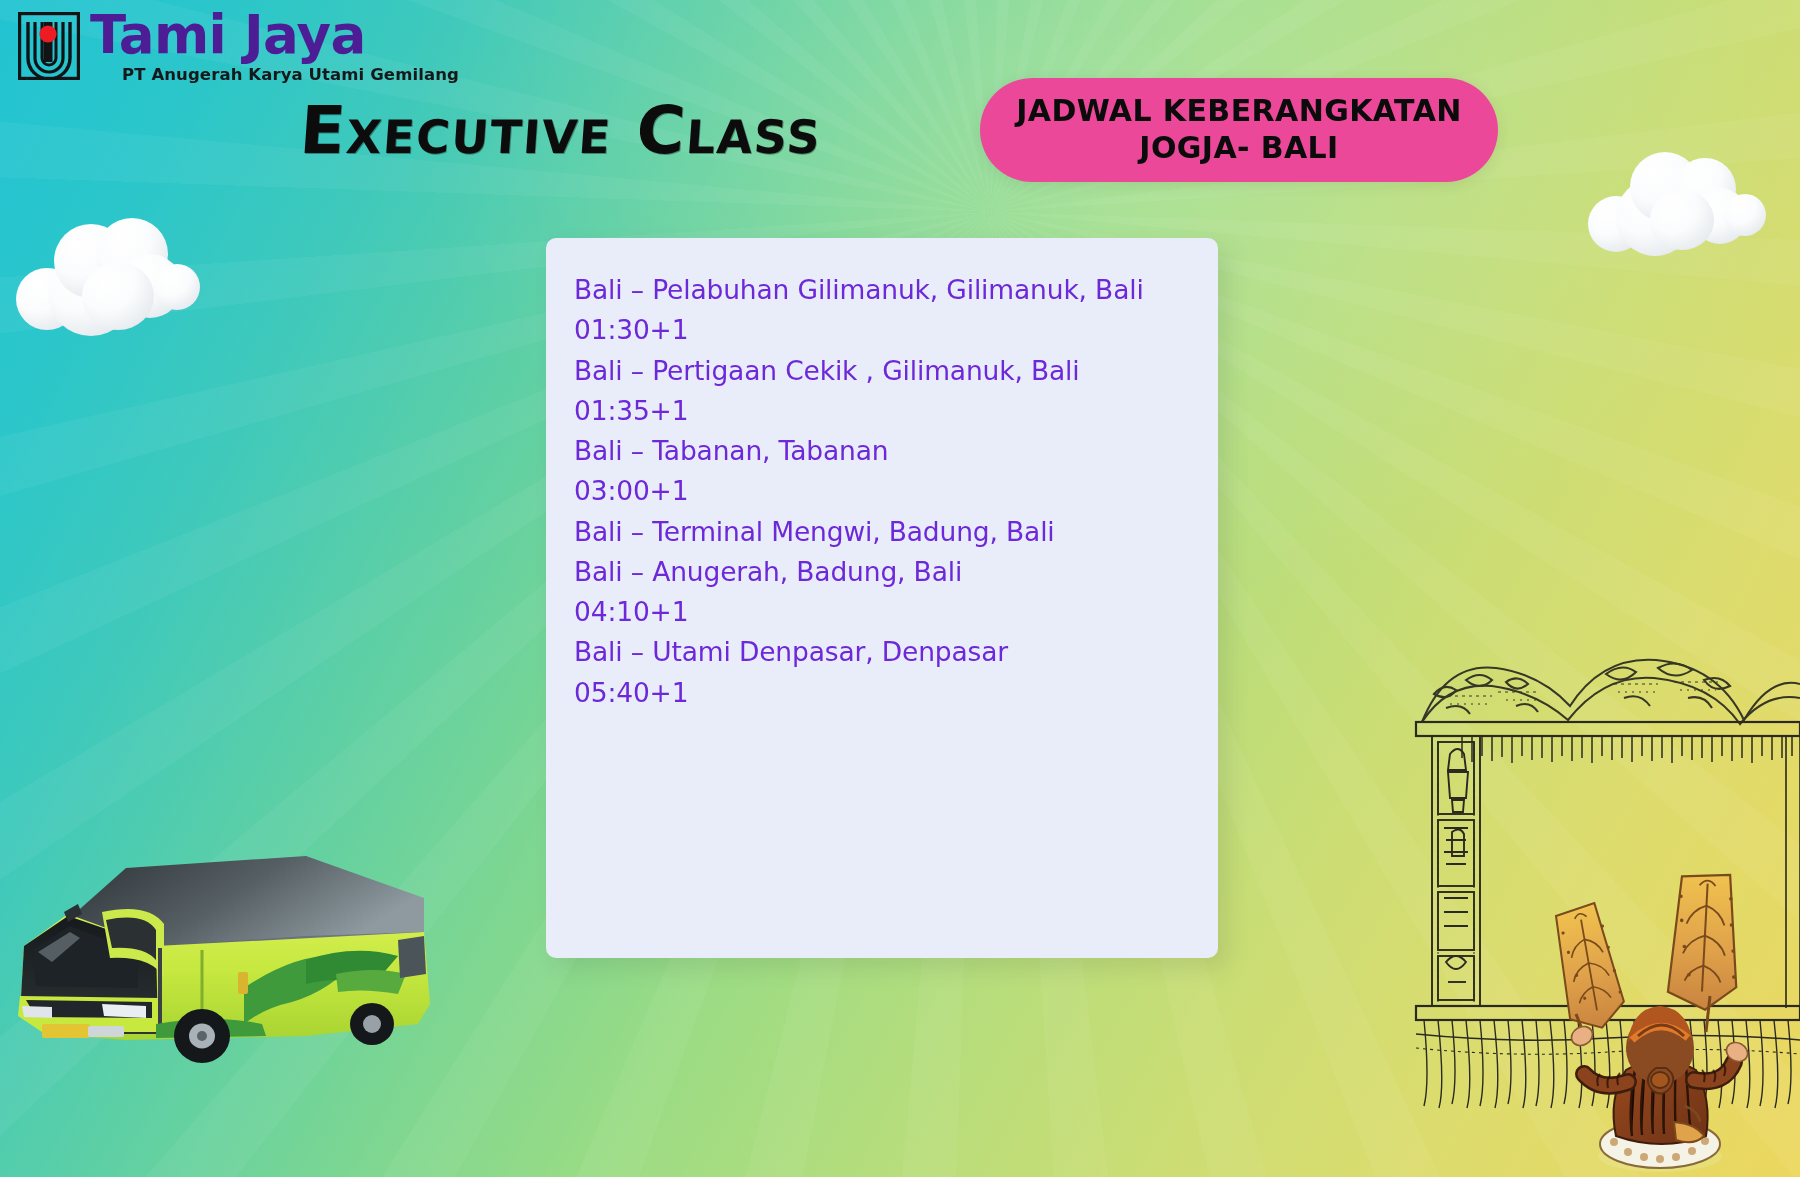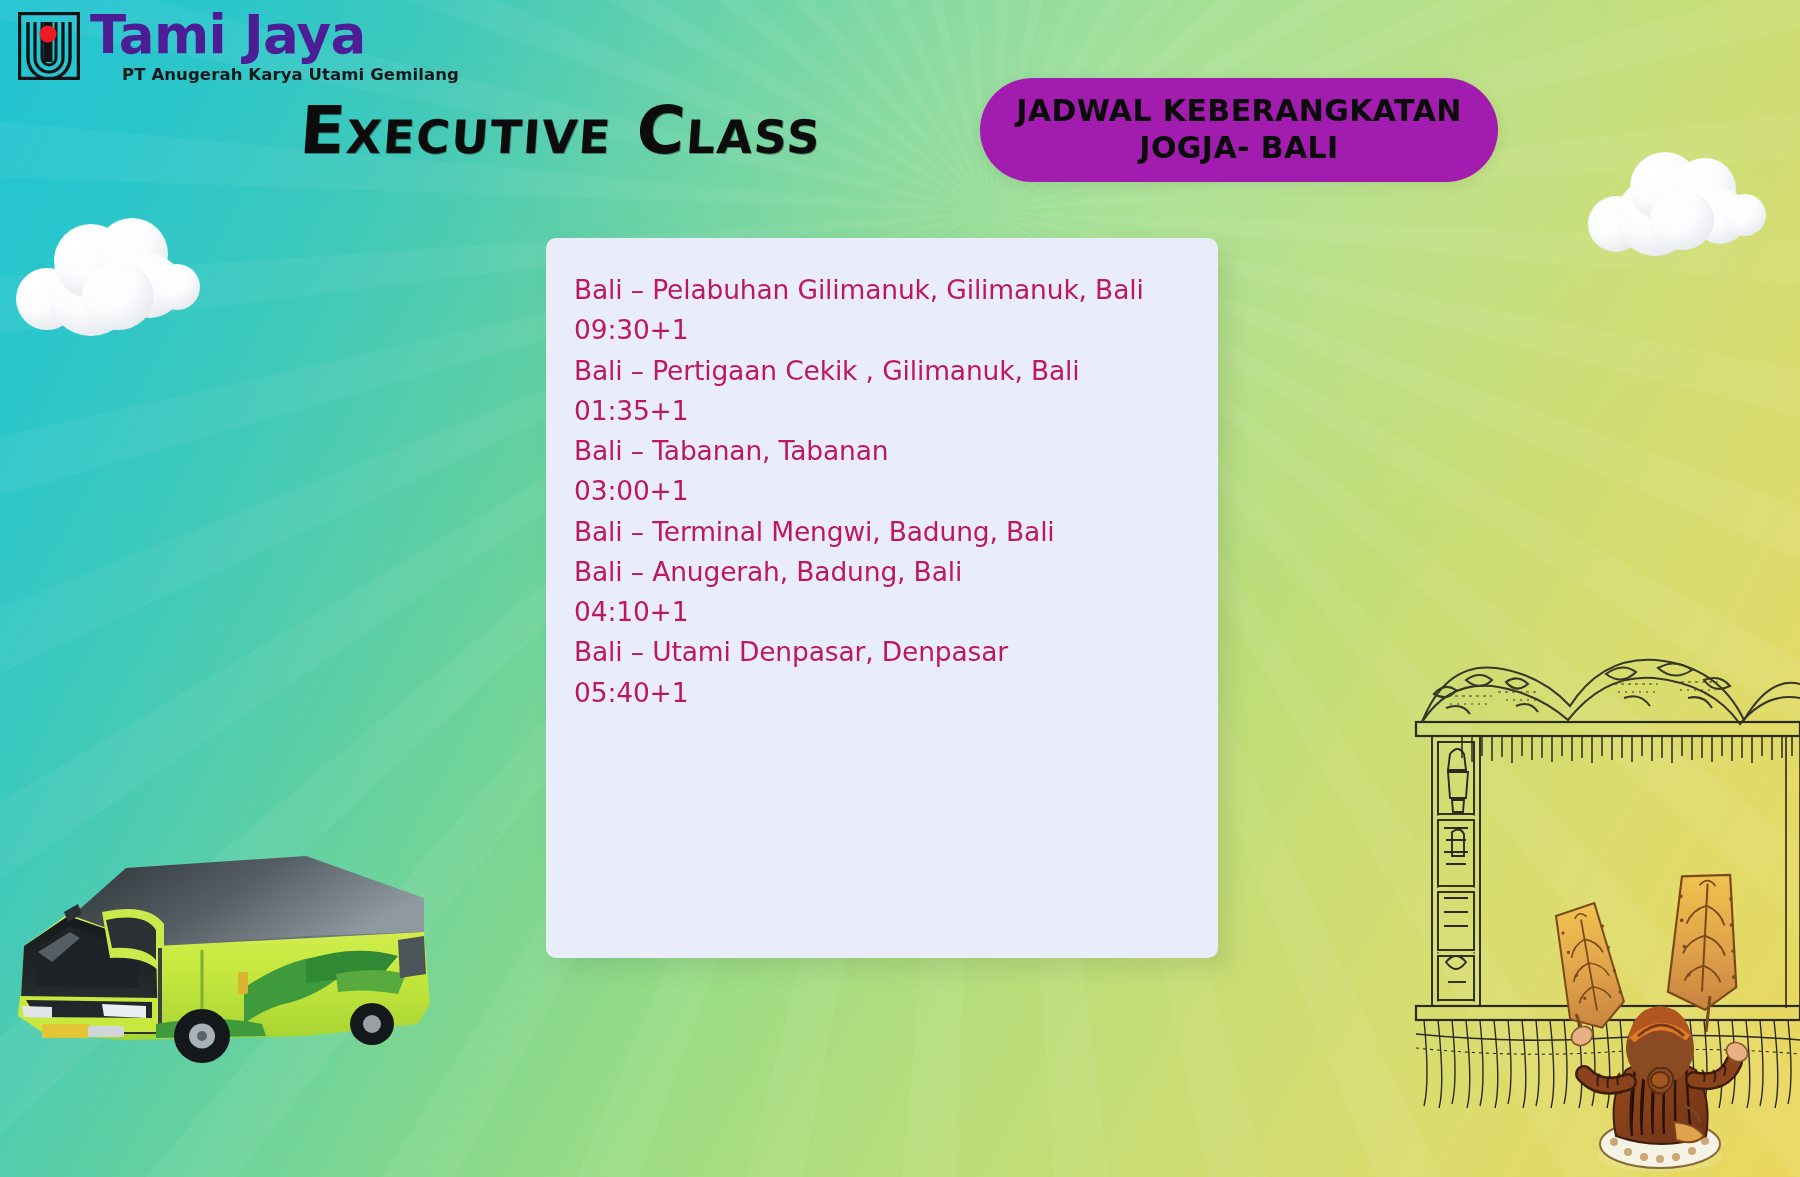--- a/index.html
+++ b/index.html
@@ -101,21 +101,21 @@
     letter-spacing:1.5px;
     transform:skewX(-4deg);
     font-variant:small-caps;
     text-shadow:1px 1px 0 rgba(0,0,0,.35);
   }
 
   
   #route-badge {
     position:absolute; left:980px; top:78px;
     width:518px; min-height:104px;
-    background:#a21caf;
+    background:#ec4899;
     border-radius:52px;
     display:flex; flex-direction:column;
     align-items:center; justify-content:center;
     padding:10px 26px 12px;
     box-shadow:0 3px 14px rgba(40,60,40,0.10);
   }
   #route-badge span {
     font-family:"DejaVu Sans","Liberation Sans",sans-serif;
     font-size:30px; font-weight:700; color:#0b0b0b;
     letter-spacing:0.4px; line-height:1.25; text-align:center;
@@ -131,21 +131,21 @@
     box-shadow:10px 10px 22px rgba(60,80,60,0.13);
     padding:32px 30px 20px 28px;
   }
   #schedule-list { list-style:none; }
   .sched-row { margin:0; }
   .sched-stop, .sched-time {
     display:block;
     font-family:"DejaVu Sans","Liberation Sans",sans-serif;
     font-size:26.5px;
     font-weight:400;
-    color:#be185d;
+    color:#6d28d9;
     line-height:1.52;
     letter-spacing:-0.15px;
   }
 
   
   #bus-photo {
     position:absolute; left:6px; top:828px;
     width:440px; height:260px;
   }
 
@@ -205,21 +205,21 @@
 
   <div id="route-badge">
     <span>JADWAL KEBERANGKATAN</span>
     <span>JOGJA- BALI</span>
   </div>
 
   <div id="schedule-panel">
     <ul id="schedule-list">
         <li class="sched-row">
           <span class="sched-stop">Bali – Pelabuhan Gilimanuk, Gilimanuk, Bali</span>
-          <span class="sched-time">09:30+1</span>
+          <span class="sched-time">01:30+1</span>
         </li>
         <li class="sched-row">
           <span class="sched-stop">Bali – Pertigaan Cekik , Gilimanuk, Bali</span>
           <span class="sched-time">01:35+1</span>
         </li>
         <li class="sched-row">
           <span class="sched-stop">Bali – Tabanan, Tabanan</span>
           <span class="sched-time">03:00+1</span>
         </li>
         <li class="sched-row">

